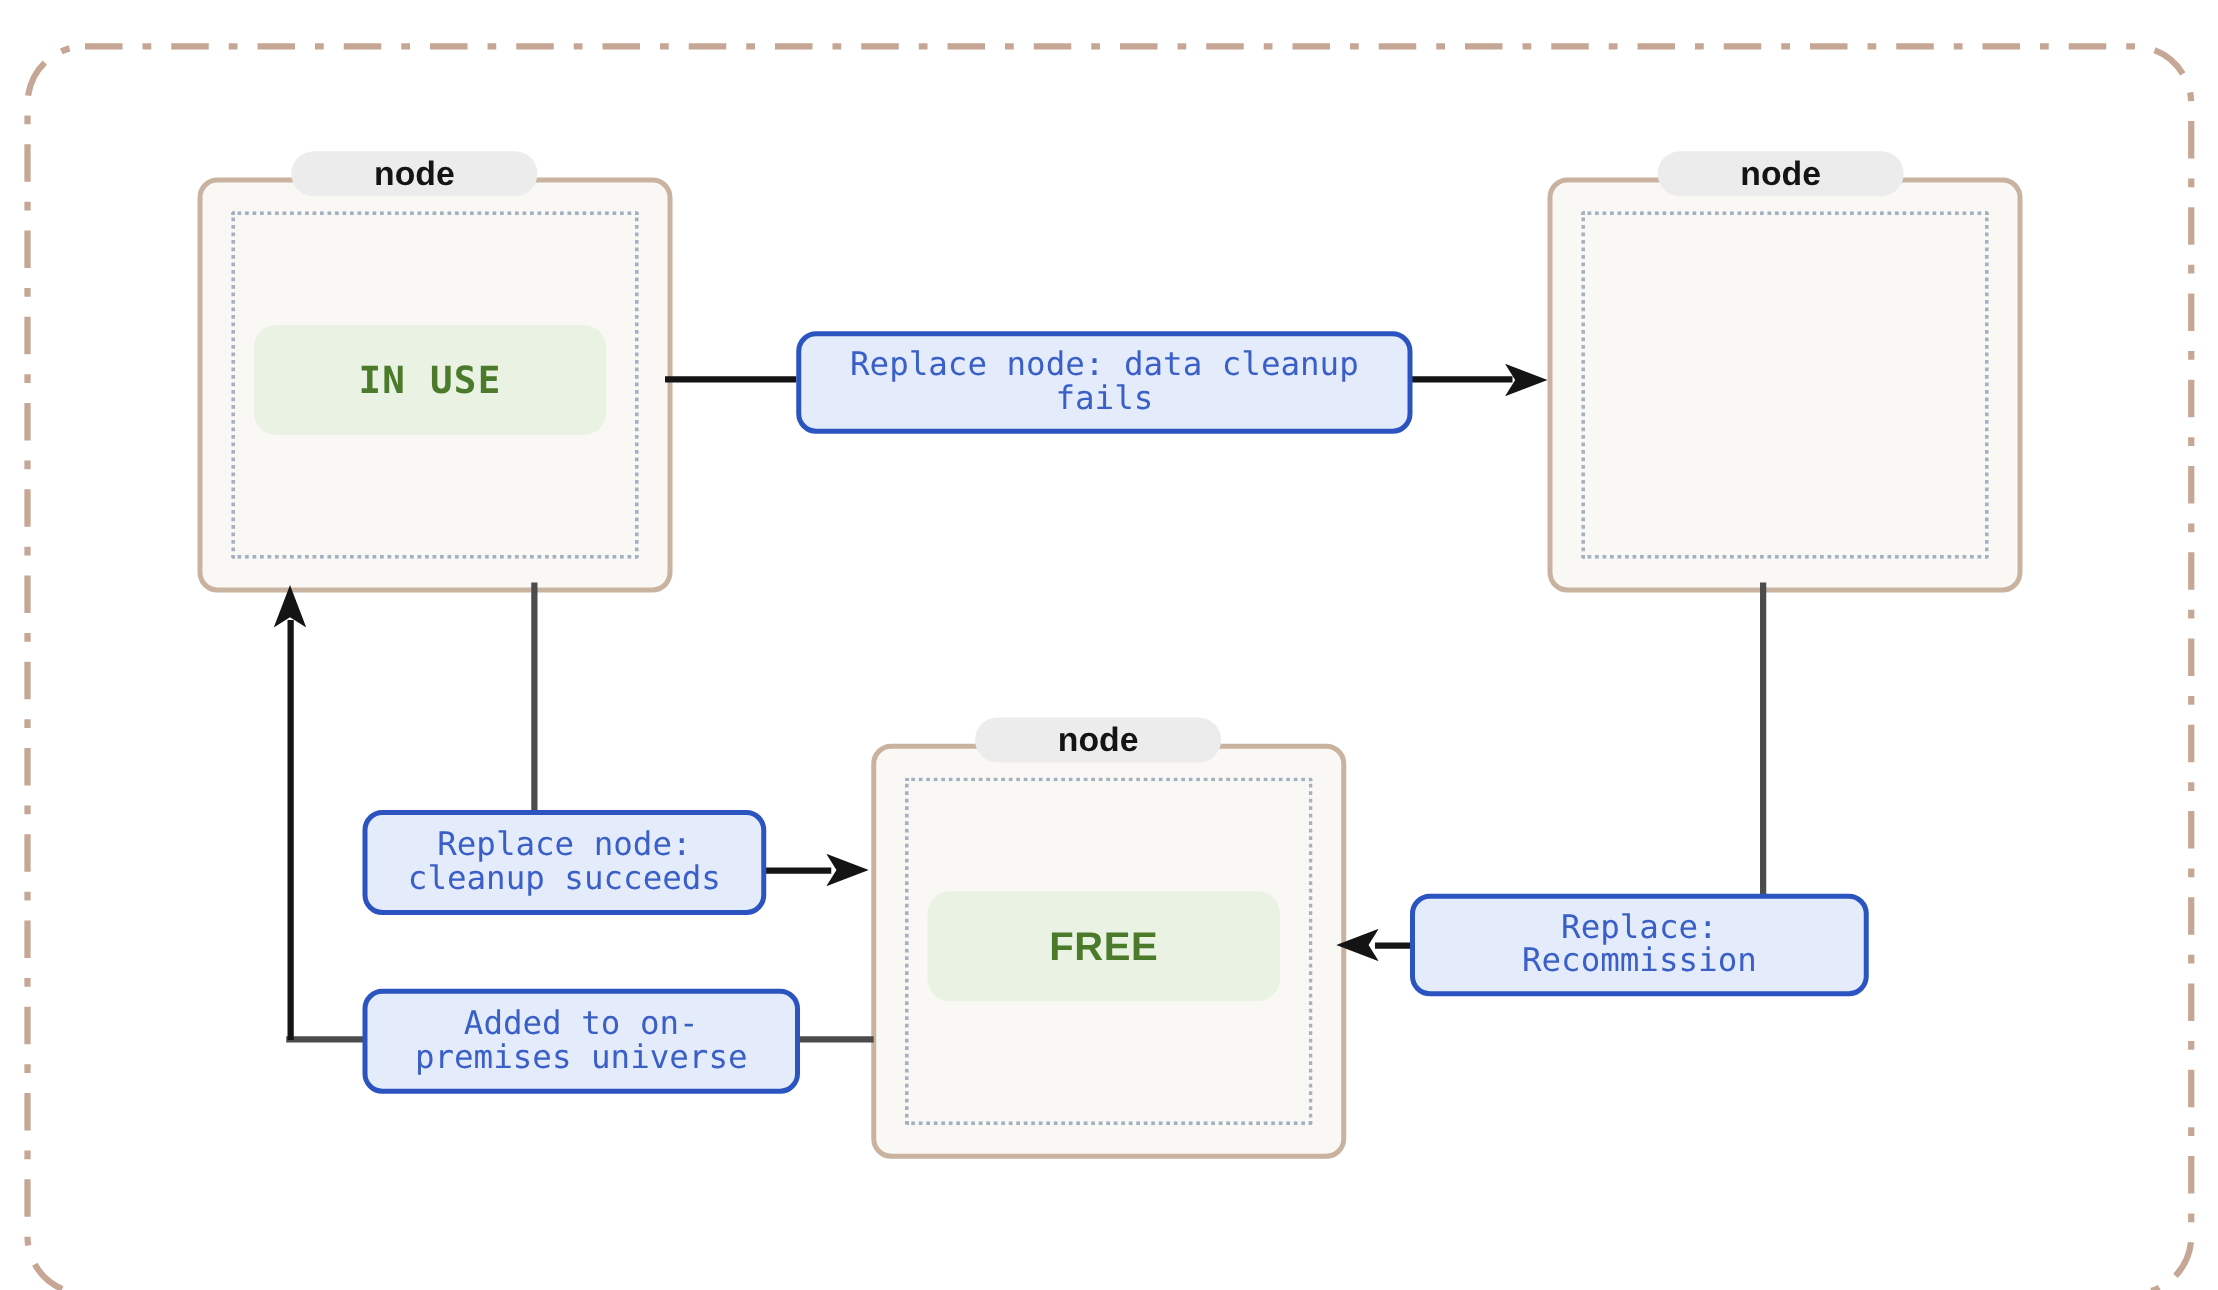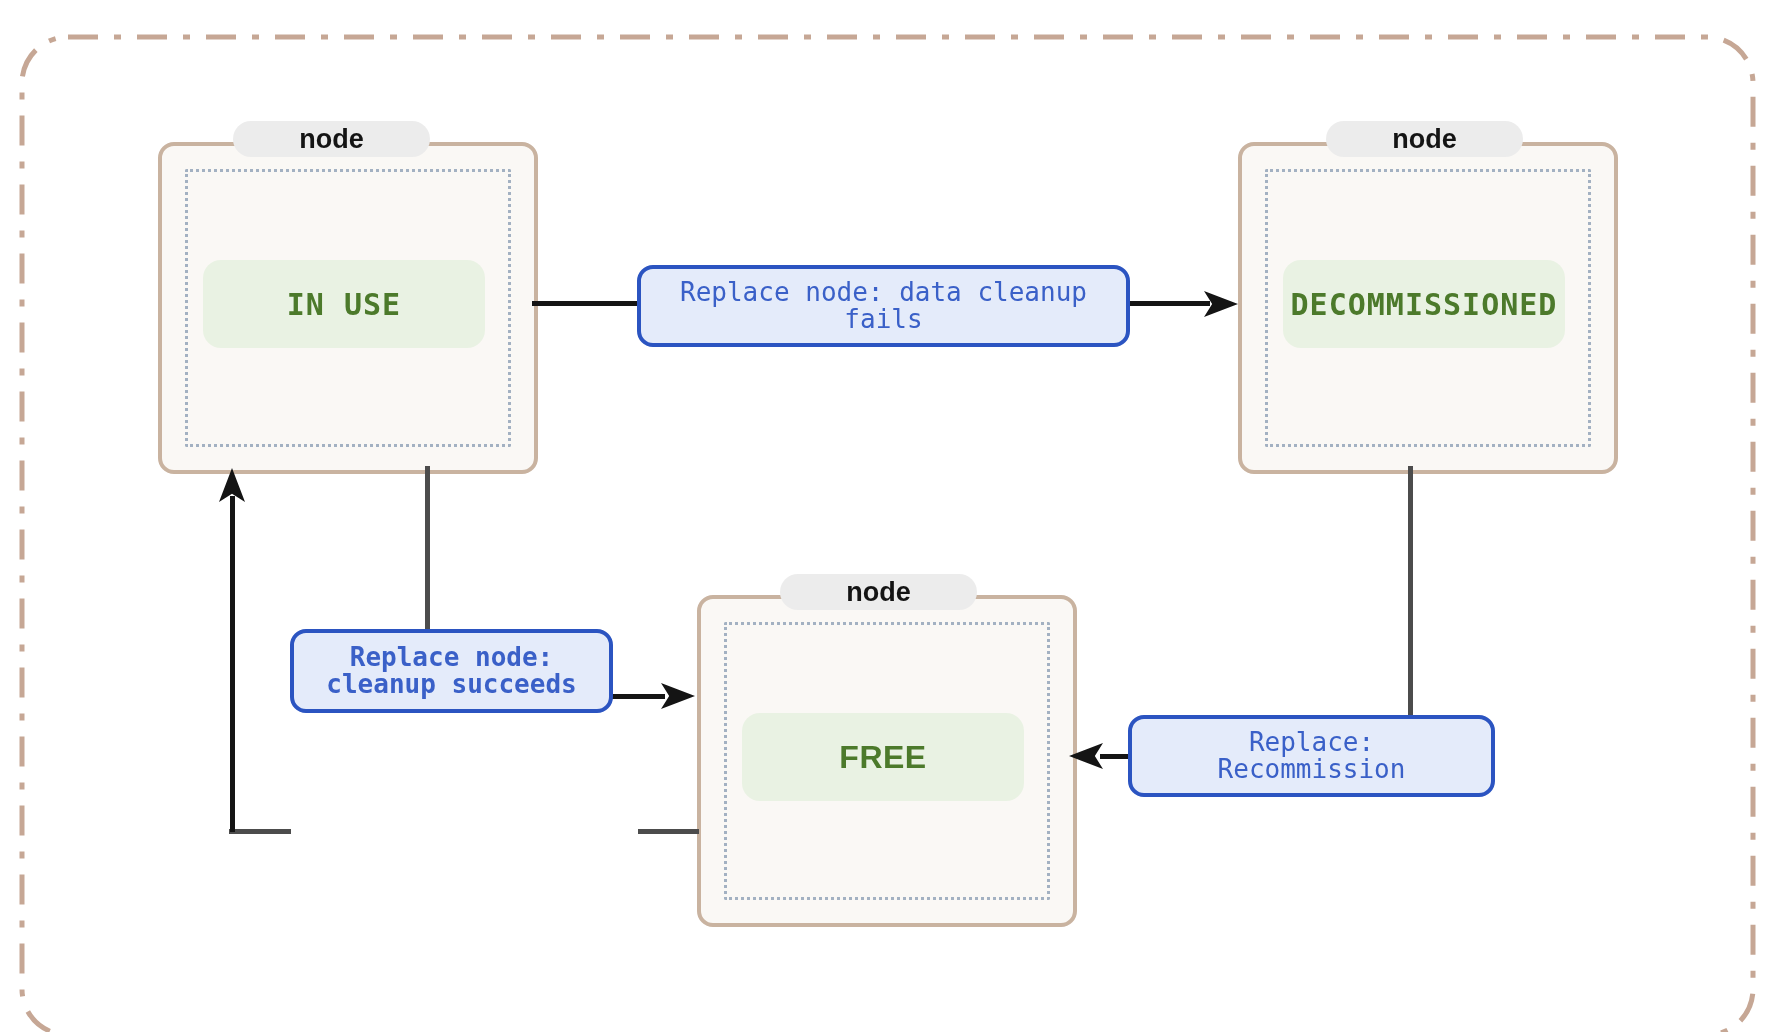--- a/index.html
+++ b/index.html
@@ -90,21 +90,21 @@
     font-size: 26px;
     line-height: 27px;
     display: flex;
     align-items: center;
     justify-content: center;
     text-align: center;
     padding: 0 22px;
     z-index: 2;
   }
   .l1 { left: 637px;  top: 245px; width: 493px; height: 82px; }
-  .l2 { left: 290px;  top: 609px; width: 323px; height: 84px; font-weight: bold; }
+  .l2 { left: 290px;  top: 628px; width: 323px; height: 84px; }
   .l3 { left: 290px;  top: 771px; width: 350px; height: 84px; }
   .l4 { left: 1128px; top: 695px; width: 367px; height: 82px; }
 
   
   .seg { position: absolute; }
   .black { background: #141414; }
   .grey  { background: #4c4c4c; }
   .e1a { left: 532px;  top: 281px; width: 105px; height: 5px; }
   .e1b { left: 1128px; top: 281px; width: 82px;  height: 5px; }
   .e2a { left: 1408px; top: 446px; width: 5px;   height: 251px; }
@@ -136,21 +136,20 @@
 
   <div class="node n1">
     <div class="pill">node</div>
     <div class="dotted"></div>
     <div class="state">IN USE</div>
   </div>
 
   <div class="node n2">
     <div class="pill">node</div>
     <div class="dotted"></div>
-    <div class="state">DECOMMISSIONED</div>
   </div>
 
   <div class="node n3">
     <div class="pill">node</div>
     <div class="dotted"></div>
     <div class="state sans">FREE</div>
   </div>
 
   <div class="seg black e1a"></div>
   <div class="seg black e1b"></div>
@@ -164,14 +163,15 @@
 
   <div class="seg grey e2a"></div>
   <div class="seg black e2b"></div>
   <div class="arrow a-left a2"></div>
   <div class="elabel l4">Replace: Recommission</div>
 
   <div class="seg grey e4a"></div>
   <div class="seg grey e4b"></div>
   <div class="seg black e4c"></div>
   <div class="arrow a-up a4"></div>
+  <div class="elabel l3">Added to on-premises universe</div>
 
 </div>
 
 </body></html>

